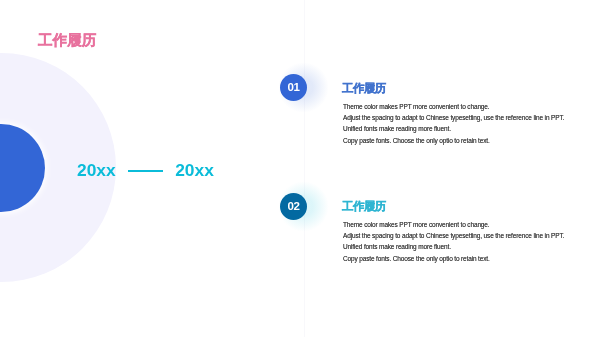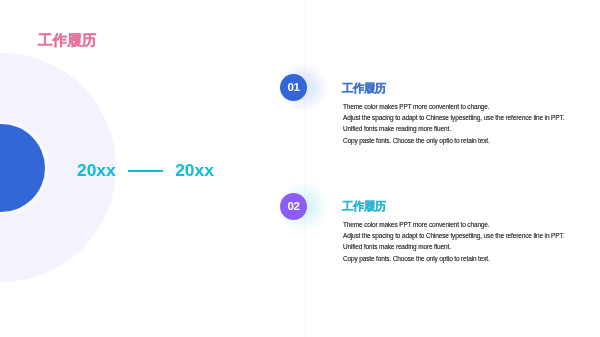--- a/index.html
+++ b/index.html
@@ -77,21 +77,21 @@
   </div>
   <div class="item-title title-1" style="color: rgb(66, 115, 205); -webkit-text-stroke: 0.3px rgb(66, 115, 205);">工作履历</div>
   <div class="item-body body-1" style="color: rgb(74, 74, 74);">
       <div class="body-line">Theme color makes PPT more convenient to change.</div>
       <div class="body-line">Adjust the spacing to adapt to Chinese typesetting, use the reference line in PPT.</div>
       <div class="body-line">Unified fonts make reading more fluent.</div>
       <div class="body-line">Copy paste fonts. Choose the only optio to retain text.</div>
     </div>
 
   <div class="badge-halo halo-2" style="background: radial-gradient(circle, rgba(11, 188, 217, 0.14) 26%, rgba(11, 188, 217, 0) 70%);"></div>
-  <div class="badge badge-2" style="background: #8b5cf6;">
+  <div class="badge badge-2" style="background: #0369a1;">
     <span>02</span>
   </div>
   <div class="item-title title-2" style="color: rgb(47, 181, 210); -webkit-text-stroke: 0.3px rgb(47, 181, 210);">工作履历</div>
   <div class="item-body body-2" style="color: rgb(74, 74, 74);">
       <div class="body-line">Theme color makes PPT more convenient to change.</div>
       <div class="body-line">Adjust the spacing to adapt to Chinese typesetting, use the reference line in PPT.</div>
       <div class="body-line">Unified fonts make reading more fluent.</div>
       <div class="body-line">Copy paste fonts. Choose the only optio to retain text.</div>
     </div>
 

